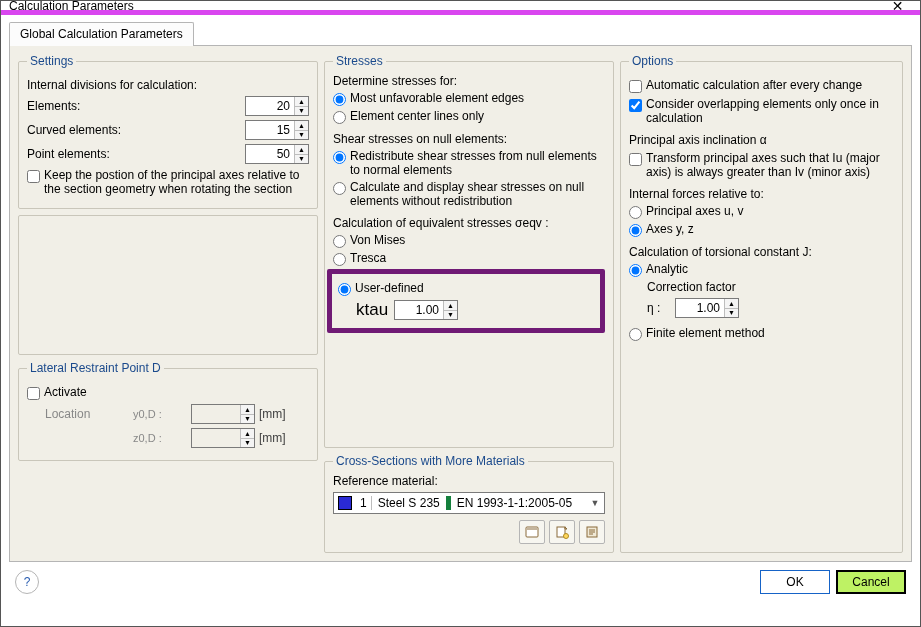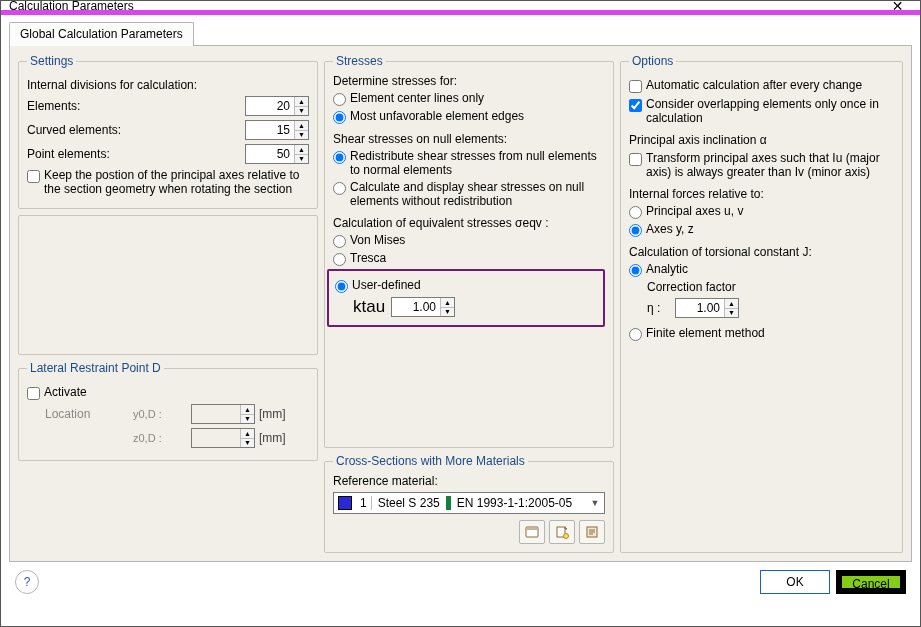--- a/index.html
+++ b/index.html
@@ -138,21 +138,21 @@
     align-items:flex-start;
     gap:4px;
     margin:3px 0;
   }
   .radiorow input { margin:2px 0 0 0; }
   .indent { padding-left: 18px; }
   .mm { color:#404040; }
   .heading { margin: 8px 0 2px; }
   .sub { font-size:17px; }
   .highlight-red {
-    border: 2px solid #701a75;
+    border: 5px solid #701a75;
     padding: 4px 6px;
     border-radius: 2px;
     margin-left:-6px;
   }
   .dropdown {
     display:flex;
     align-items:center;
     border:1px solid #7a7a7a;
     background:#fff;
     height:22px;
@@ -197,22 +197,22 @@
     color:#2a5db0;
     cursor:pointer;
     background:#fff;
   }
   .footer .spacer { flex:1; }
   .footer button {
     min-width:70px;
     height:24px;
     margin-left:6px;
     font:inherit;
-    border:6px solid #000000;
-    background:#84cc16;
+    border:2px solid #000000;
+    background:#bef264;
     cursor:pointer;
   }
   .footer button.ok {
     border:1.5px solid #1663c7;
     background:#fff;
   }
   .loclab { width:84px; color:#888; }
   .locsub { width:54px; font-size:11px; color:#888; }
 </style>
 </head>
@@ -305,26 +305,26 @@
         </div>
       </fieldset>
       <div style="flex:1"></div>
     </div>
 
     <div class="col col2">
       <fieldset style="flex:1">
         <legend>Stresses</legend>
         <div>Determine stresses for:</div>
         <label class="radiorow">
+            <input type="radio" name="det" checked="" style="">
+            <span>Most unfavorable element edges</span>
+          </label>
+        <label class="radiorow">
             <input type="radio" name="det" style="">
             <span>Element center lines only</span>
-          </label>
-        <label class="radiorow">
-            <input type="radio" name="det" checked="" style="">
-            <span>Most unfavorable element edges</span>
           </label>
 
         <div class="heading">Shear stresses on null elements:</div>
         <label class="radiorow">
             <input type="radio" name="shear" checked="" style="">
             <span>Redistribute shear stresses from null elements to normal elements</span>
           </label>
         <label class="radiorow">
             <input type="radio" name="shear" style="">
             <span>Calculate and display shear stresses on null elements without redistribution</span>

